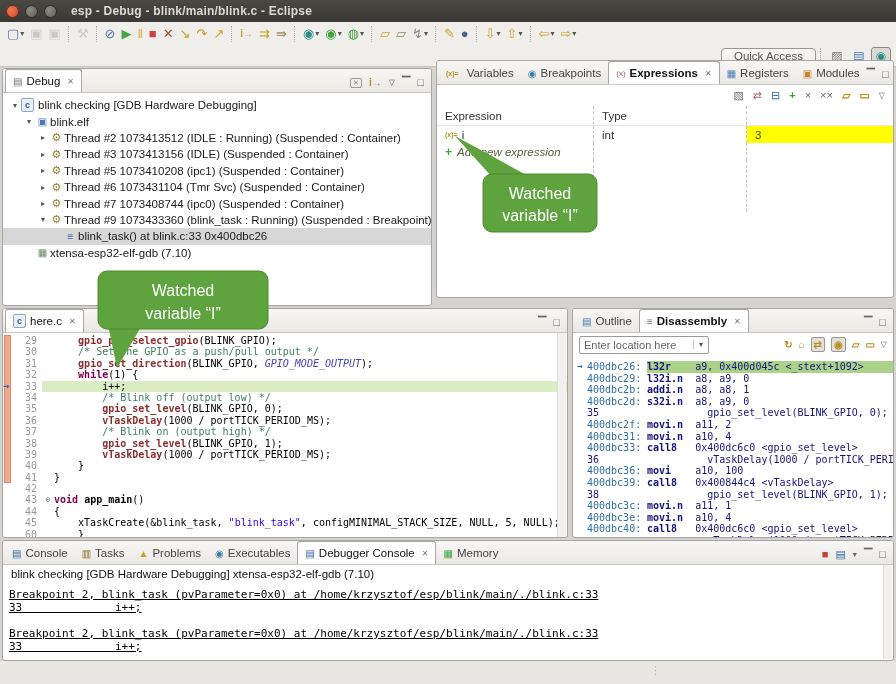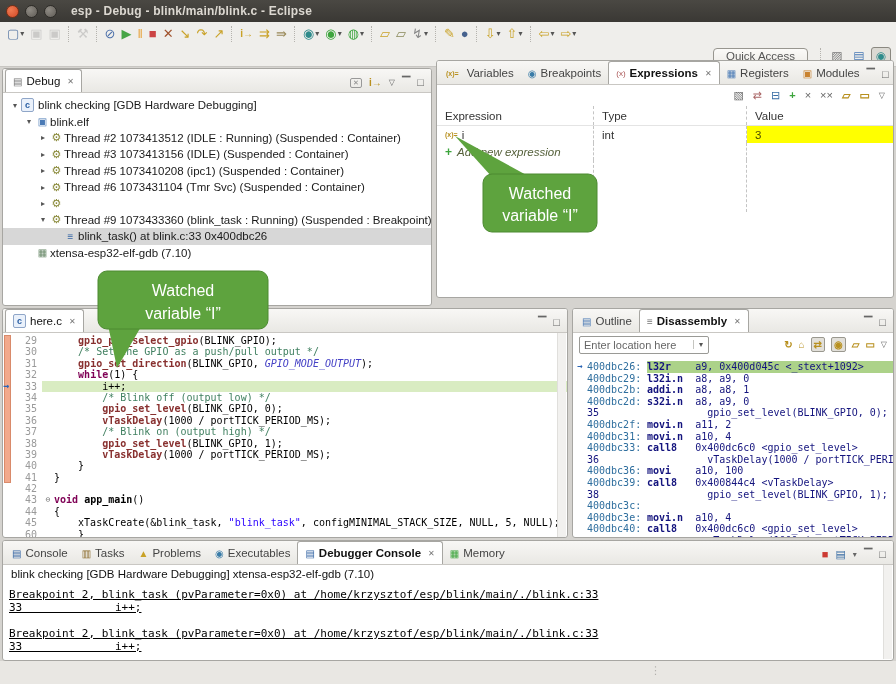--- a/index.html
+++ b/index.html
@@ -22,21 +22,21 @@
     display:flex;align-items:center;padding-left:4px;box-sizing:border-box;}
   .tbtn{display:inline-flex;align-items:center;height:20px;padding:0 2px;margin:0 1px;
     font-size:13px;line-height:20px;cursor:default;}
   .tbtn .dd{font-size:8px;color:#555;margin-left:1px;}
   .tbtn.gray{opacity:.42;}
   .tsep{width:1px;height:16px;border-left:1px dotted #B5B3AE;margin:0 4px;}
   .qa-row{position:absolute;left:0;top:46px;width:896px;height:21px;background:#EFEEEB;
     border-bottom:1px solid #C8C6C2;display:flex;align-items:center;justify-content:flex-end;
     padding-right:4px;box-sizing:border-box;}
   .qa-btn{border:1px solid #98968F;border-radius:4px;background:linear-gradient(#FBFAF8,#EFEDE9);
-    padding:1px 12px;font-size:11.5px;color:#555;margin-right:8px;font-family:inherit;}
+    padding:1px 12px;font-size:11.5px;color:#555;font-family:inherit;}
   .pbtn{width:20px;height:18px;display:inline-flex;align-items:center;justify-content:center;
     font-size:12px;margin:0 1px;border-radius:3px;}
   .pbtn.active{background:#DBD9D3;border:1px solid #8A8880;box-sizing:border-box;}
 
   
   .panel{position:absolute;background:#fff;border:1px solid #A7A6A2;border-radius:3px;
     box-sizing:border-box;overflow:hidden;}
   .phead{height:23px;background:linear-gradient(#F8F7F5,#E9E8E4);border-bottom:1px solid #C9C7C3;
     display:flex;align-items:flex-end;padding-left:2px;}
   .tab{display:flex;align-items:center;gap:4px;padding:0 7px;height:22px;font-size:11.5px;
@@ -295,20 +295,21 @@
           <span>Thread #5 1073410208 (ipc1) (Suspended : Container)</span>
         </div>
         <div class="trow" style="padding-left: 34px;">
           <span class="tarrow">▸</span>
           <span class="ticn tic-thread">⚙</span>
           <span>Thread #6 1073431104 (Tmr Svc) (Suspended : Container)</span>
         </div>
         <div class="trow" style="padding-left: 34px;">
           <span class="tarrow">▸</span>
           <span class="ticn tic-thread">⚙</span>
+          <span>Thread #7 1073408744 (ipc0) (Suspended : Container)</span>
         </div>
         <div class="trow" style="padding-left: 34px;">
           <span class="tarrow">▾</span>
           <span class="ticn tic-thread">⚙</span>
           <span>Thread #9 1073433360 (blink_task : Running) (Suspended : Breakpoint)</span>
         </div>
         <div class="trow sel" style="padding-left: 48px;">
           <span class="tarrow"></span>
           <span class="ticn tic-stack">≡</span>
           <span>blink_task() at blink.c:33 0x400dbc26</span>
@@ -357,21 +358,20 @@
       <span class="hic">×</span>
       <span class="hic">××</span>
       <span class="hic gold">▱</span>
       <span class="hic gold">▭</span>
       <span class="hic" style="font-size:8px;">▽</span>
     </div>
     <div class="etable">
       <div class="ethead">
         <div class="ecol c-exp">Expression</div>
         <div class="ecol c-type">Type</div>
-        <div class="ecol c-val">Value</div>
       </div>
       <div class="erow">
         <div class="ecol c-exp">
             <span class="vicon">(x)=</span>
             <span>i</span>
           </div>
         <div class="ecol c-type">int</div>
         <div class="ecol c-val yellow">3</div>
       </div>
       <div class="erow addrow">
@@ -465,21 +465,21 @@
         <div class="drow"><span class="dgut"></span><span class="daddr">400dbc2b:</span><span class="dtext"><span class="mn">addi.n</span><span>  a8, a8, 1</span></span></div>
         <div class="drow"><span class="dgut"></span><span class="daddr">400dbc2d:</span><span class="dtext"><span class="mn">s32i.n</span><span>  a8, a9, 0</span></span></div>
         <div class="drow"><span class="dgut"></span><span class="daddr dsrc">35</span><span class="dtext">          gpio_set_level(BLINK_GPIO, 0);</span></div>
         <div class="drow"><span class="dgut"></span><span class="daddr">400dbc2f:</span><span class="dtext"><span class="mn">movi.n</span><span>  a11, 2</span></span></div>
         <div class="drow"><span class="dgut"></span><span class="daddr">400dbc31:</span><span class="dtext"><span class="mn">movi.n</span><span>  a10, 4</span></span></div>
         <div class="drow"><span class="dgut"></span><span class="daddr">400dbc33:</span><span class="dtext"><span class="mn">call8</span><span>   0x400dc6c0 &lt;gpio_set_level&gt;</span></span></div>
         <div class="drow"><span class="dgut"></span><span class="daddr dsrc">36</span><span class="dtext">          vTaskDelay(1000 / portTICK_PERI</span></div>
         <div class="drow"><span class="dgut"></span><span class="daddr">400dbc36:</span><span class="dtext"><span class="mn">movi</span><span>    a10, 100</span></span></div>
         <div class="drow"><span class="dgut"></span><span class="daddr">400dbc39:</span><span class="dtext"><span class="mn">call8</span><span>   0x400844c4 &lt;vTaskDelay&gt;</span></span></div>
         <div class="drow"><span class="dgut"></span><span class="daddr dsrc">38</span><span class="dtext">          gpio_set_level(BLINK_GPIO, 1);</span></div>
-        <div class="drow"><span class="dgut"></span><span class="daddr">400dbc3c:</span></div>
+        <div class="drow"><span class="dgut"></span><span class="daddr">400dbc3c:</span><span class="dtext"><span class="mn">movi.n</span><span>  a11, 1</span></span></div>
         <div class="drow"><span class="dgut"></span><span class="daddr">400dbc3e:</span><span class="dtext"><span class="mn">movi.n</span><span>  a10, 4</span></span></div>
         <div class="drow"><span class="dgut"></span><span class="daddr">400dbc40:</span><span class="dtext"><span class="mn">call8</span><span>   0x400dc6c0 &lt;gpio_set_level&gt;</span></span></div>
         <div class="drow"><span class="dgut"></span><span class="daddr dsrc"></span><span class="dtext">          vTaskDelay(1000 / portTICK_PERI</span></div>
       </div>
   </div>
 
   <div class="panel" style="left:2px;top:540px;width:892px;height:121px;">
     <div class="phead">
       <div class="tab">
         <span class="ticon" style="color:#3465A4;">▤</span>
@@ -492,21 +492,21 @@
       <div class="tab">
         <span class="ticon" style="color:#C9A227;">▲</span>
         <span>Problems</span>
       </div>
       <div class="tab">
         <span class="ticon" style="color:#3A7CA8;">◉</span>
         <span>Executables</span>
       </div>
       <div class="tab active">
         <span class="ticon" style="color:#3465A4;">▤</span>
-        <span style="font-weight:bold;">Debugger Console</span>
+        <span style="font-weight:normal;">Debugger Console</span>
         <span class="tclose">✕</span>
       </div>
       <div class="tab">
         <span class="ticon" style="color:#3DA53D;">▦</span>
         <span>Memory</span>
       </div>
       <div class="hicons">
         <span class="hic red">■</span>
         <span class="hic blue">▤</span>
         <span class="hic" style="font-size:8px;">▾</span>

